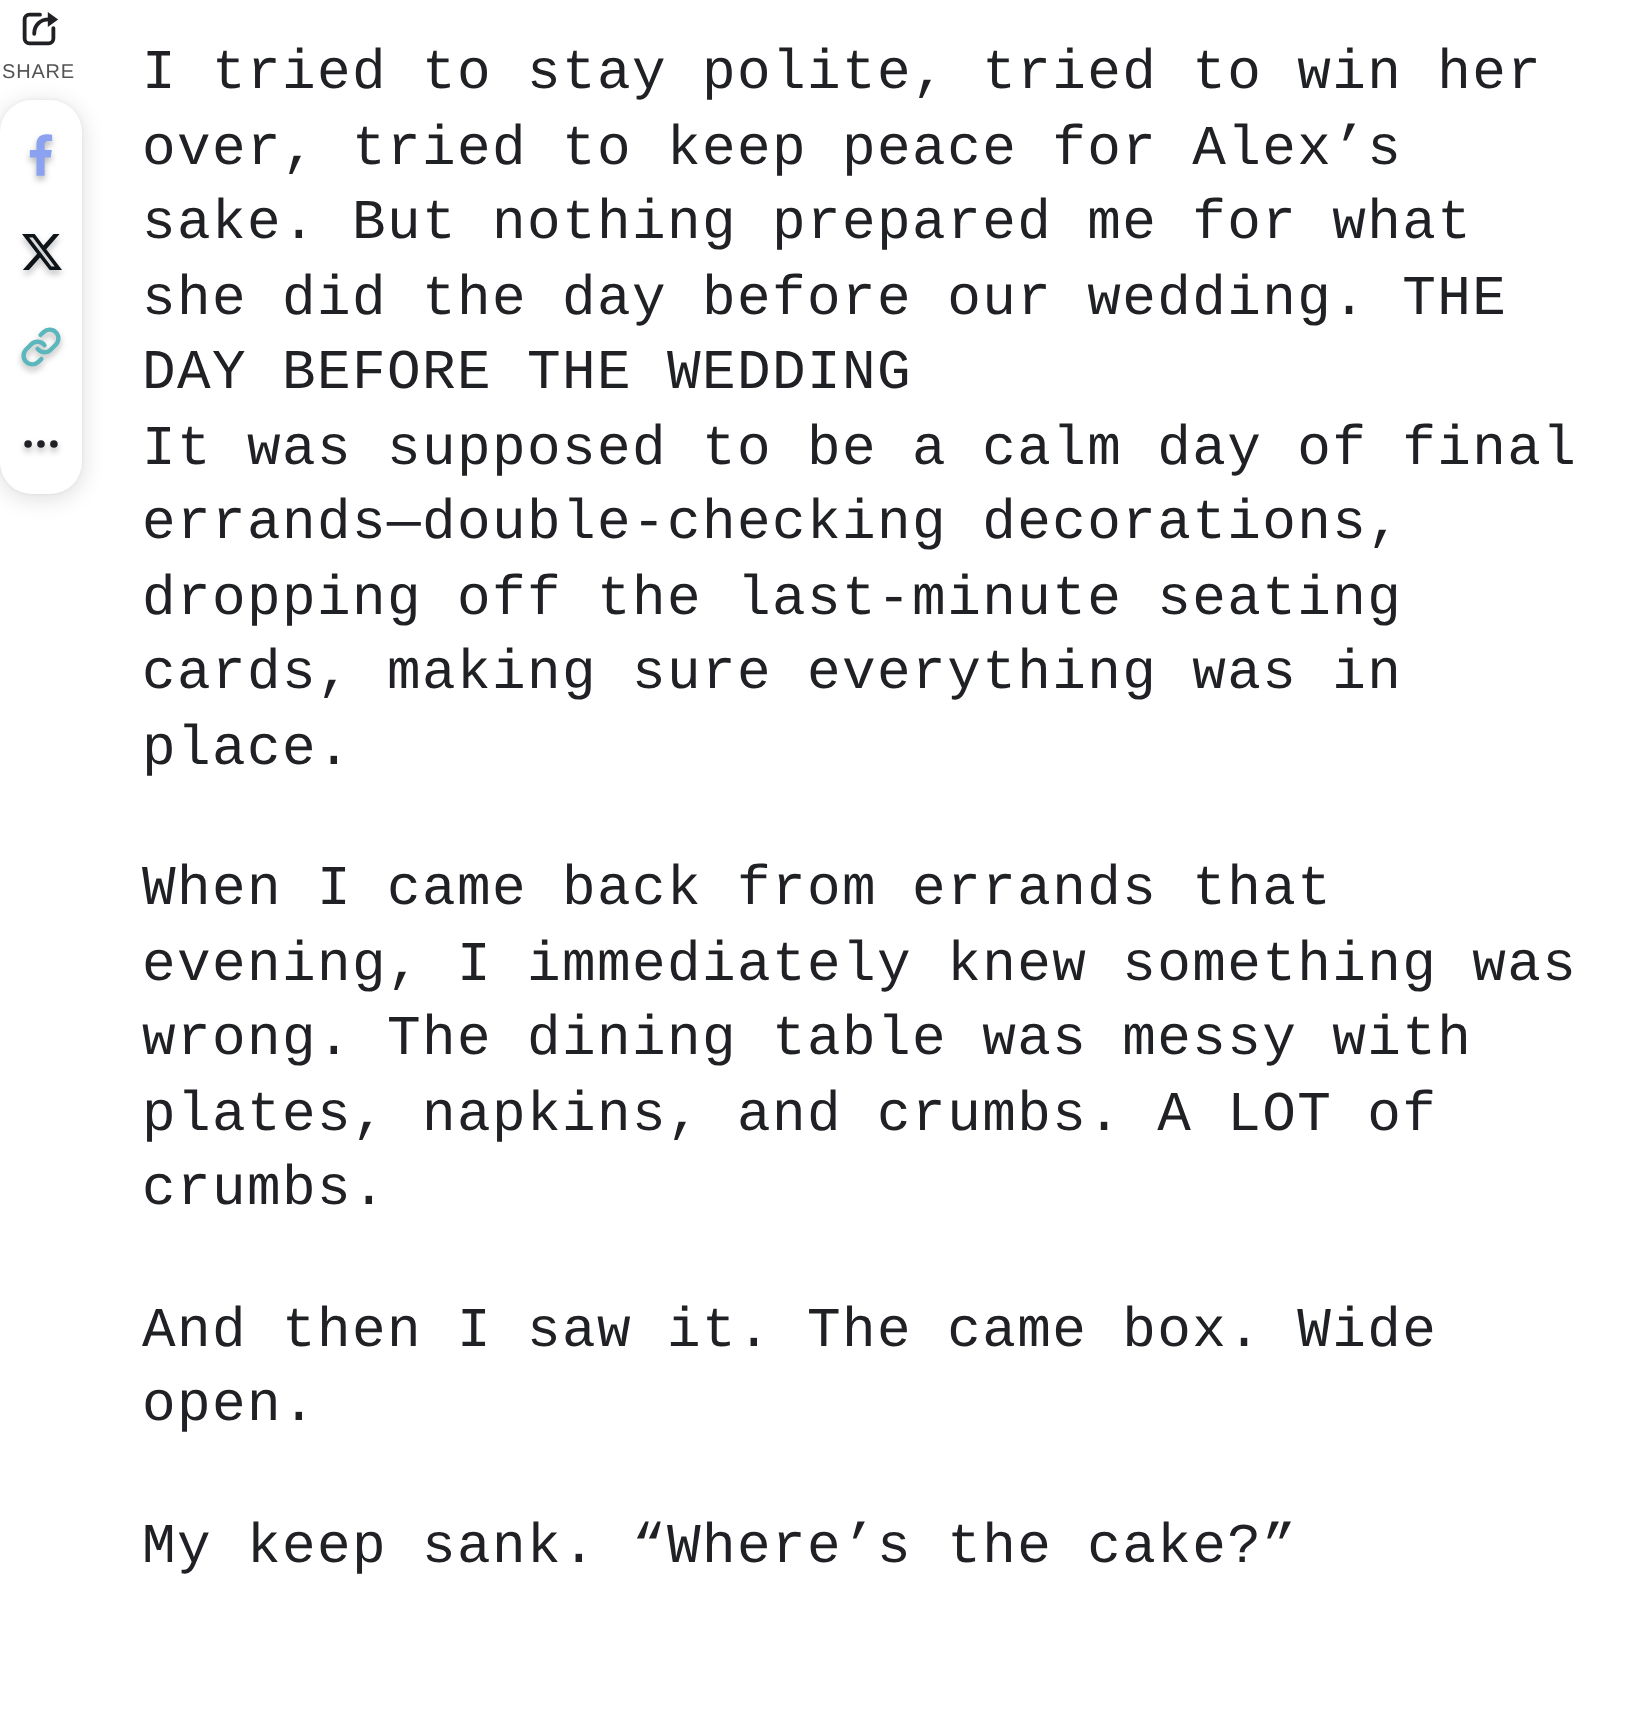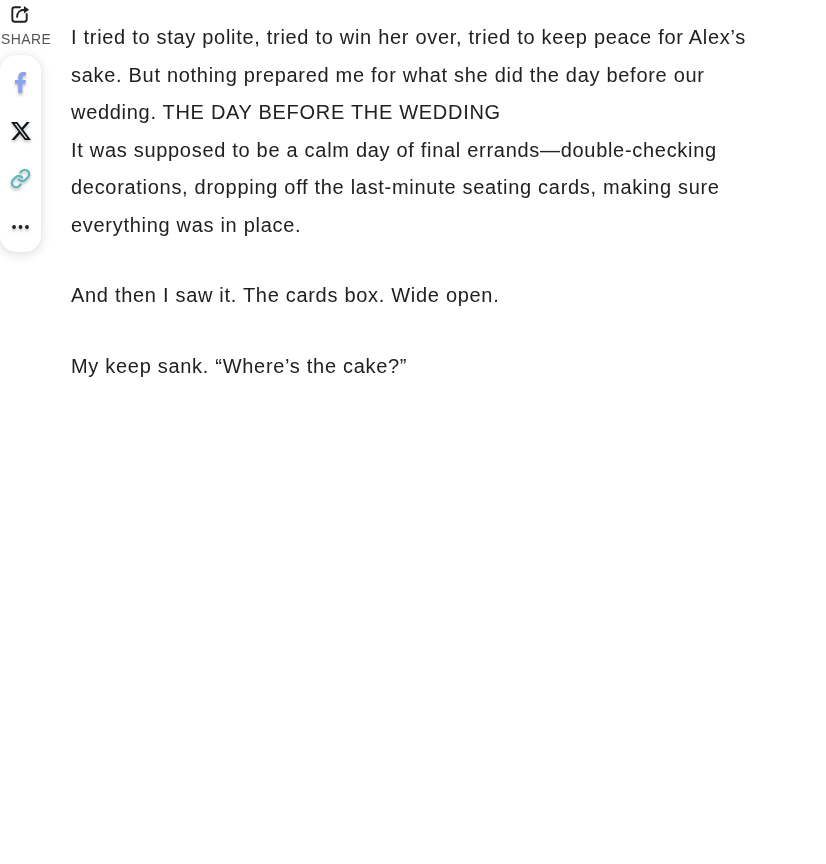--- a/index.html
+++ b/index.html
@@ -18,21 +18,21 @@
     z-index: 2;
   }
   .share-trigger {
     margin: 3px 0 0 8px;
     width: 23px; height: 23px;
     cursor: pointer;
   }
   .share-trigger svg { display: block; }
   .share-label {
     margin: 5px 0 0 1px;
-    font-size: 14px;
+    font-size: 10px;
     letter-spacing: 0.4px;
     color: #545454;
     user-select: none;
   }
   .share-card {
     margin-top: 8px;
     width: 41px;
     background: #ffffff;
     border-radius: 16px;
     box-shadow: 0 2px 12px rgba(0,0,0,0.14), 0 0 2px rgba(0,0,0,0.06);
@@ -46,23 +46,24 @@
     cursor: pointer;
     filter: drop-shadow(0 2px 1.5px rgba(0,0,0,0.28));
   }
   .s-btn svg { display: block; }
 
   
   .content {
     position: absolute;
     left: 71px; top: 19px;
     width: 724px;
-    font-size: 20px;
+    font-size: 28px;
     line-height: 37.5px;
     letter-spacing: 0.7px;
+    font-family: Liberation Mono, monospace;
   }
   .content p {
     margin: 0 0 33px 0;
     white-space: pre-line;
   }
   .content p:last-child { margin-bottom: 0; }
 </style>
 </head>
 <body>
 
@@ -106,15 +107,16 @@
         <circle cx="16.8" cy="3" r="2" fill="currentColor"></circle>
       </svg>
     </span>
 
   </div>
 </div>
 
 <div class="content" style="color: rgb(32, 33, 36);">
     <p>I tried to stay polite, tried to win her over, tried to keep peace for Alex’s sake. But nothing prepared me for what she did the day before our wedding. THE DAY BEFORE THE WEDDING
 It was supposed to be a calm day of final errands—double-checking decorations, dropping off the last-minute seating cards, making sure everything was in place.</p>
-    <p>And then I saw it. The cards box. Wide open.</p>
+    <p>When I came back from errands that evening, I immediately knew something was wrong. The dining table was messy with plates, napkins, and crumbs. A LOT of crumbs.</p>
+    <p>And then I saw it. The came box. Wide open.</p>
     <p>My keep sank. “Where’s the cake?”</p>
   </div>
 
 </body></html>

